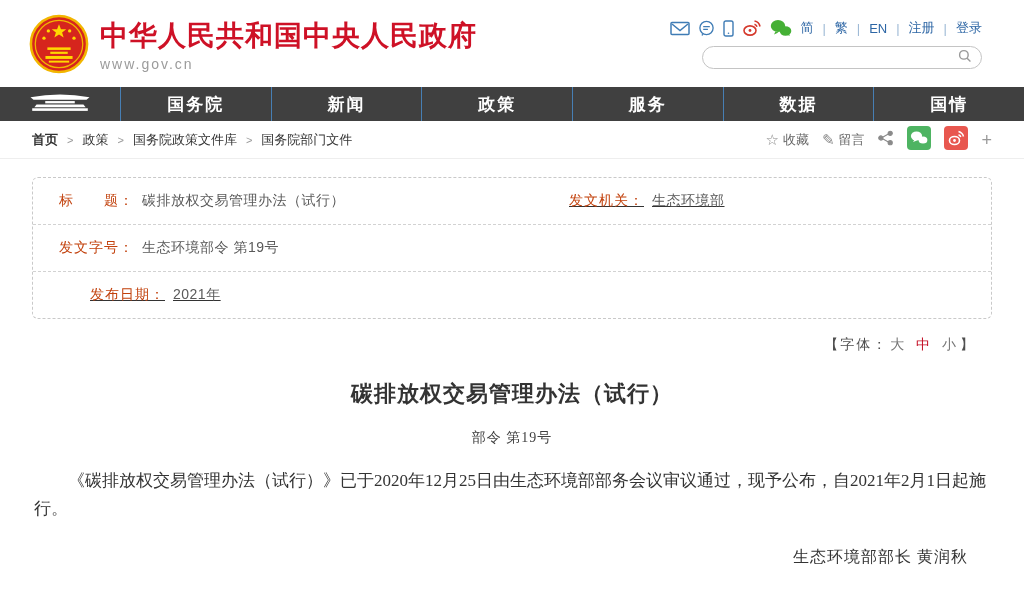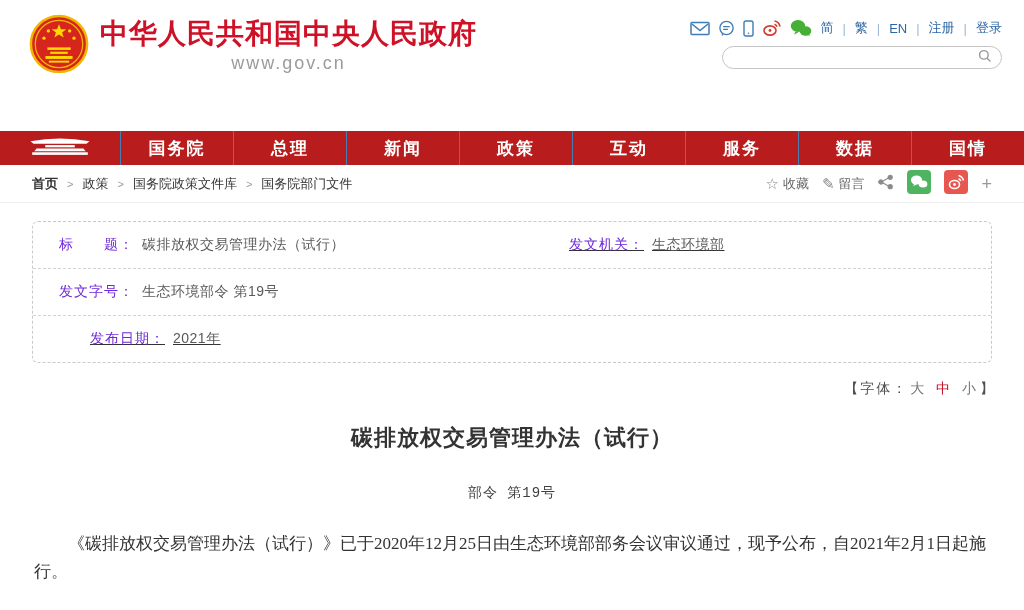--- a/index.html
+++ b/index.html
@@ -7,37 +7,37 @@
   body {
     width:1024px; height:610px; overflow:hidden;
     background:#fff;
     font-family:"Liberation Sans","DejaVu Sans",sans-serif;
     color:#333;
   }
   a { text-decoration:none; }
 
   
   .site-header { display:flex; justify-content:space-between; align-items:flex-start;
-    padding:13px 22px 8px 28px; height:87px; }
+    padding:13px 42px 8px 28px; height:87px; }
   .brand { display:flex; align-items:center; gap:10px; cursor:pointer; }
   .brand-text { display:flex; flex-direction:column; }
   .site-title { color:#ce1126; font-size:28px; font-weight:bold; line-height:1.15; letter-spacing:1px; }
-  .site-url { color:#9b9b9b; font-size:18px; margin-top:3px; letter-spacing:2px;text-align:center; }
+  .site-url { color:#9b9b9b; font-size:14px; margin-top:3px; letter-spacing:2px; }
   .header-right { display:flex; flex-direction:column; align-items:flex-end; gap:9px; padding-top:6px; }
   .utility-row { display:flex; align-items:center; gap:8px; font-size:13px; }
   .utility-row .icon { display:inline-flex; align-items:center; cursor:pointer; }
   .lang-link { color:#2d66a5; cursor:pointer; }
   .u-sep { color:#9db9d5; margin:0 1px; }
   .search-box { width:280px; height:23px; border:1px solid #c4c4c4; border-radius:12px;
     display:flex; align-items:center; padding:0 9px; background:#fff; }
   .search-input { border:none; outline:none; flex:1; height:17px; font-size:12px; background:transparent; }
   .search-btn { border:none; background:none; padding:0; display:flex; cursor:pointer; }
 
   
-  .main-nav { display:flex; background:#b91c1c; height:34px;margin-top:44px; }
+  .main-nav { display:flex; background:#404040; height:34px; }
   .nav-item { flex:1; display:flex; align-items:center; justify-content:center;
     color:#fff; font-size:17px; font-weight:bold; letter-spacing:2px;
     border-left:1px solid #477fb4; cursor:pointer; }
   .nav-home { flex:0 0 120px; border-left:none; }
   .nav-platform { flex:0 0 202px; letter-spacing:1px; }
 
   
   .breadcrumb-row { display:flex; justify-content:space-between; 
     height:38px; padding:0 32px; border-bottom:1px solid #eee; }
   .breadcrumb { display:flex; align-items:center; gap:9px; font-size:13px; color:#333; }
@@ -49,33 +49,33 @@
   .glyph-icon { font-size:15px; color:#8a8a8a; line-height:1; }
   .badge { border-radius:4px; display:inline-flex; }
   .plus-glyph { font-size:18px; color:#999; line-height:1; }
 
   
   .doc-info { margin:18px 32px 0; border:1px dashed #c9c9c9; border-radius:6px; overflow:hidden; }
   .info-row { display:grid; grid-template-columns:1fr 1fr; border-bottom:1px dashed #d2d2d2; }
   .info-row:last-child { border-bottom:none; }
   .info-cell { padding:14px 8px 14px 26px; font-size:14px; display:flex; align-items:baseline; }
   .info-cell.right { padding-left:57px;text-decoration:underline; }
-  .info-label { color:#6d28d9; white-space:pre; letter-spacing:1px; }
+  .info-label { color:#c2410c; white-space:pre; letter-spacing:1px; }
   .info-value { color:#595959; margin-left:8px; letter-spacing:0.5px; }
 
   
-  .font-selector { text-align:right; margin:17px 28px 0; font-size:14px; color:#4f4f4f; letter-spacing:2px; }
+  .font-selector { text-align:right; margin:17px 48px 0; font-size:14px; color:#4f4f4f; letter-spacing:2px; }
   .fs-opt { color:#757575; cursor:pointer; margin:0 2px; }
   .fs-opt.active { color:#c30d23; }
 
   
   .article { font-family:"Liberation Serif","DejaVu Serif",serif; color:#333; }
   .article-title { text-align:center; font-size:22px; font-weight:bold; margin:25px 0 0; letter-spacing:1px; }
-  .article-subtitle { text-align:center; font-size:14px; margin-top:31px; color:#3f3f3f; letter-spacing:1px;font-family:Liberation Mono, monospace; }
-  .article-body { margin:28px 34px 0; font-size:17px; line-height:1.65; text-indent:2em; }
+  .article-subtitle { text-align:center; font-size:14px; margin-top:20px; color:#3f3f3f; letter-spacing:1px; }
+  .article-body { margin:20px 34px 0; font-size:17px; line-height:1.65; text-indent:2em; }
   .article-signer { text-align:right; margin:24px 56px 0; font-size:16px; letter-spacing:1px; }
 </style>
 </head>
 <body>
 
 <header class="site-header">
   <div class="brand">
     <span>
       <svg viewBox="0 0 64 64" width="62" height="62">
         <circle cx="32" cy="32" r="29" fill="#d6251d" stroke="#f2b600" stroke-width="2.6"></circle>
@@ -163,24 +163,22 @@
     <span>
       <svg viewBox="0 0 76 26" width="66" height="23" fill="#fff">
         <path d="M4,8 Q38,2 72,8 L68.5,11 H7.5 Z"></path>
         <rect x="21" y="12.5" width="34" height="2.6"></rect>
         <path d="M11,16.5 H65 L67.5,19.5 H8.5 Z"></path>
         <rect x="6" y="20.8" width="64" height="3"></rect>
       </svg>
     </span>
   </a>
   <a class="nav-item">国务院</a>
-  <a class="nav-item">总理</a>
   <a class="nav-item">新闻</a>
   <a class="nav-item">政策</a>
-  <a class="nav-item">互动</a>
   <a class="nav-item">服务</a>
   <a class="nav-item">数据</a>
   <a class="nav-item">国情</a>
 </nav>
 
 <div class="breadcrumb-row">
   <div class="breadcrumb">
     <a class="crumb crumb-home">首页</a>
     <span class="crumb-sep">&gt;</span>
     <a class="crumb">政策</a>

